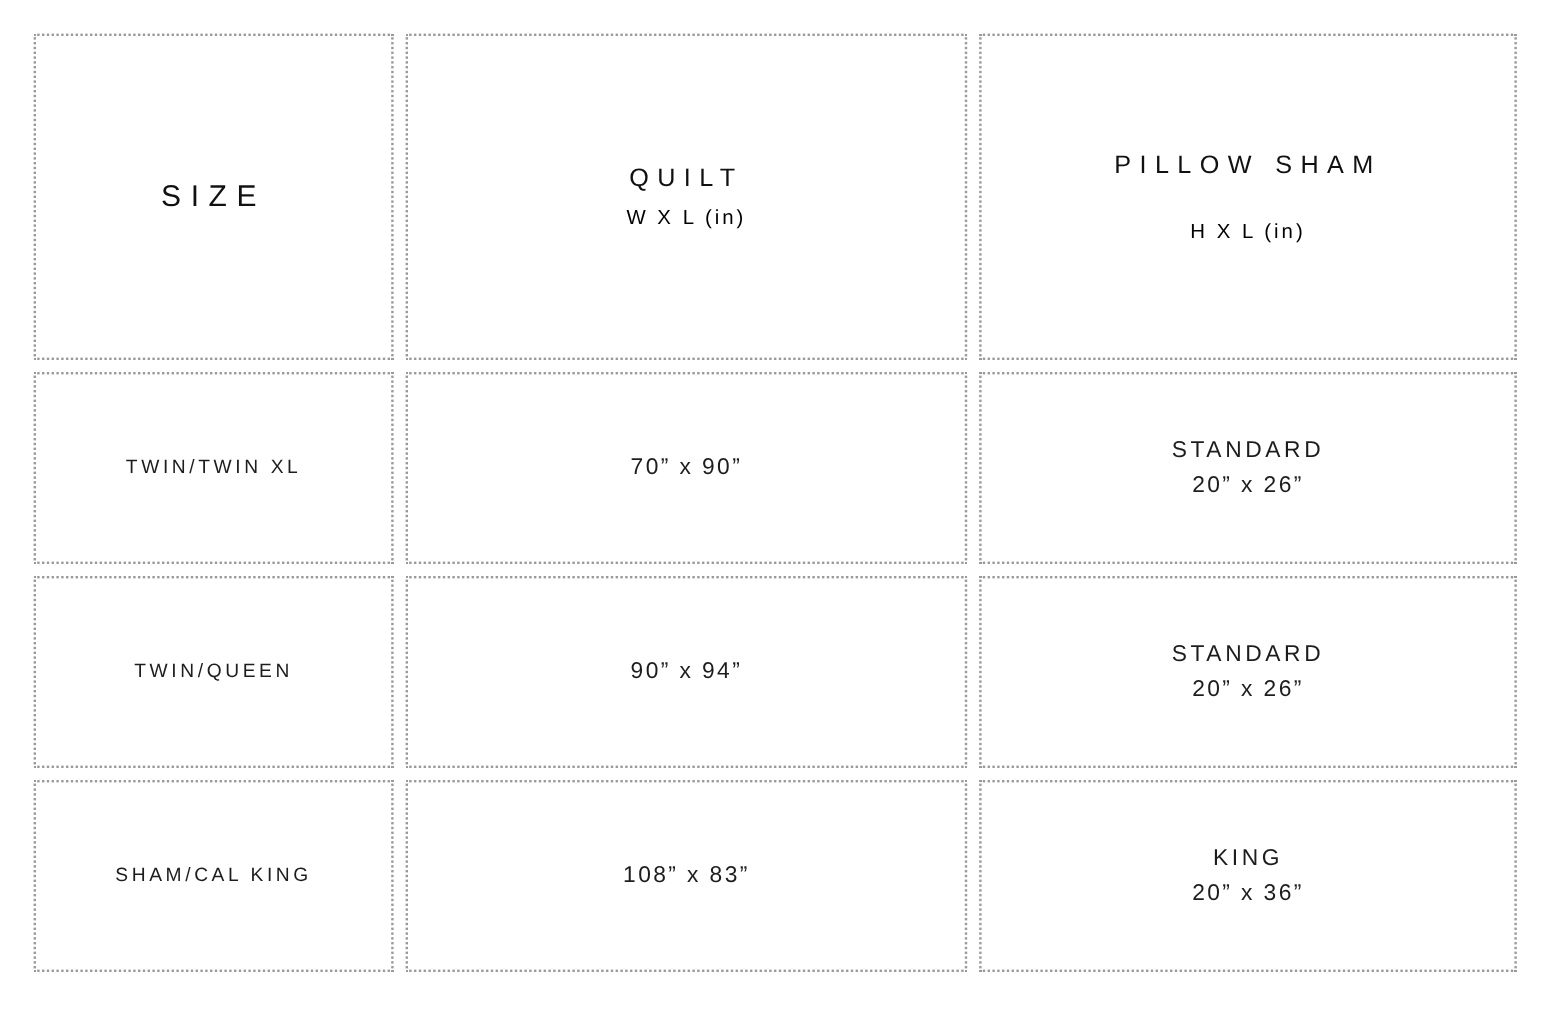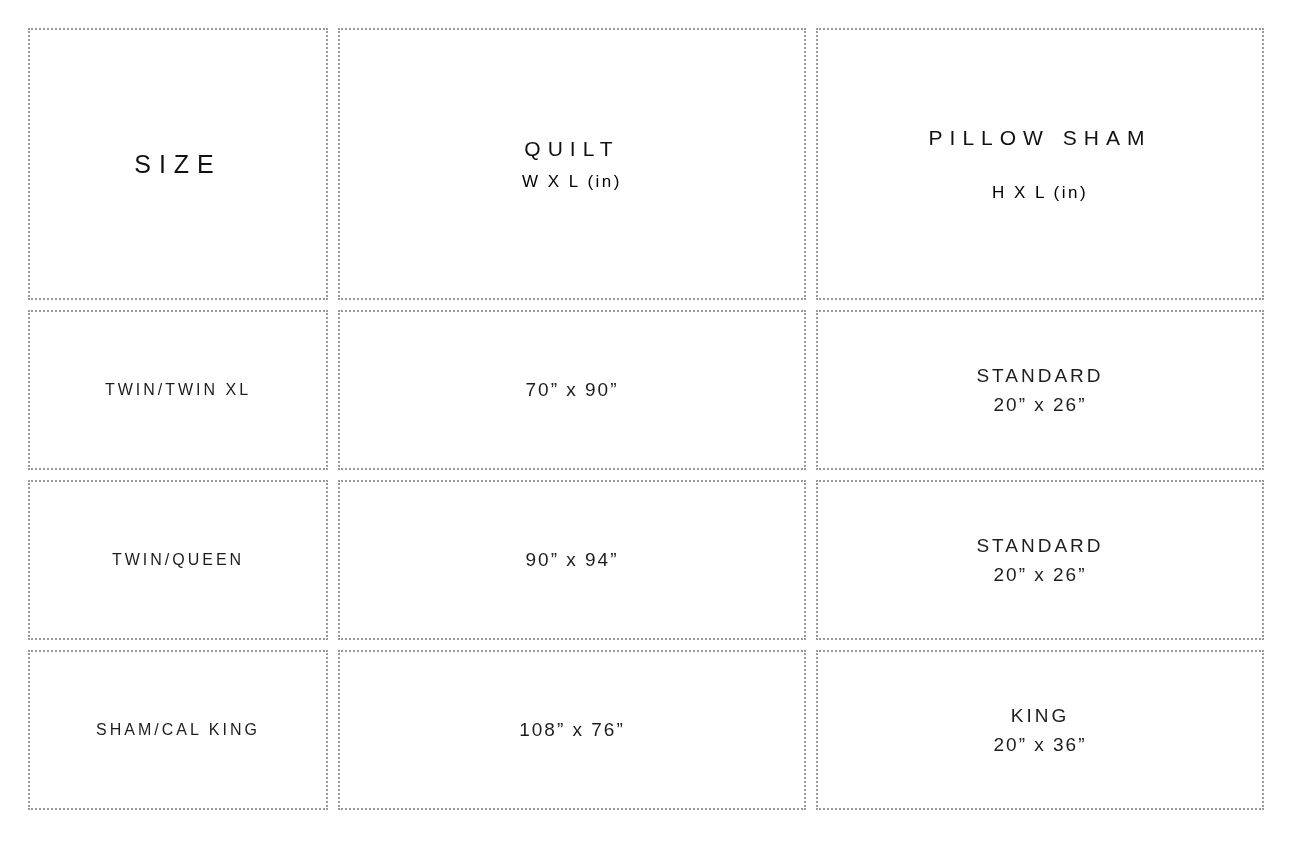--- a/index.html
+++ b/index.html
@@ -145,21 +145,21 @@
         <span class="sham-dims">20” x 26”</span>
       </div>
     </div>
   </div>
 
   <div class="chart-row row-body">
     <div class="cell col-size">
       <div class="row-label">SHAM/CAL KING</div>
     </div>
     <div class="cell col-quilt">
-      <div class="cell-value">108” x 76”</div>
+      <div class="cell-value">108” x 83”</div>
     </div>
     <div class="cell col-sham">
       <div class="cell-value">
         <span class="sham-name">KING</span>
         <span class="sham-dims">20” x 36”</span>
       </div>
     </div>
   </div>
 
 </div>

